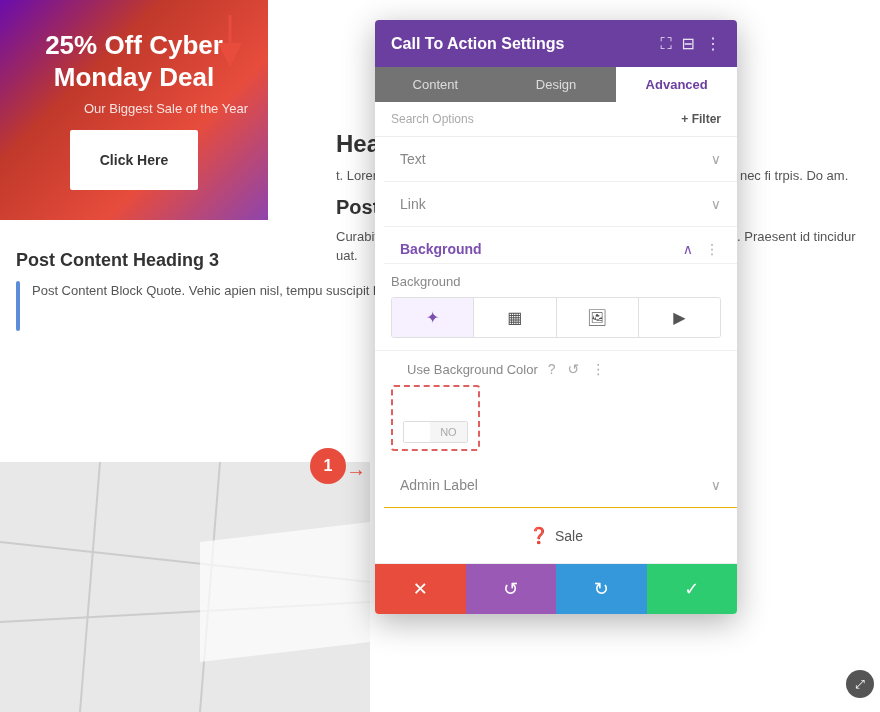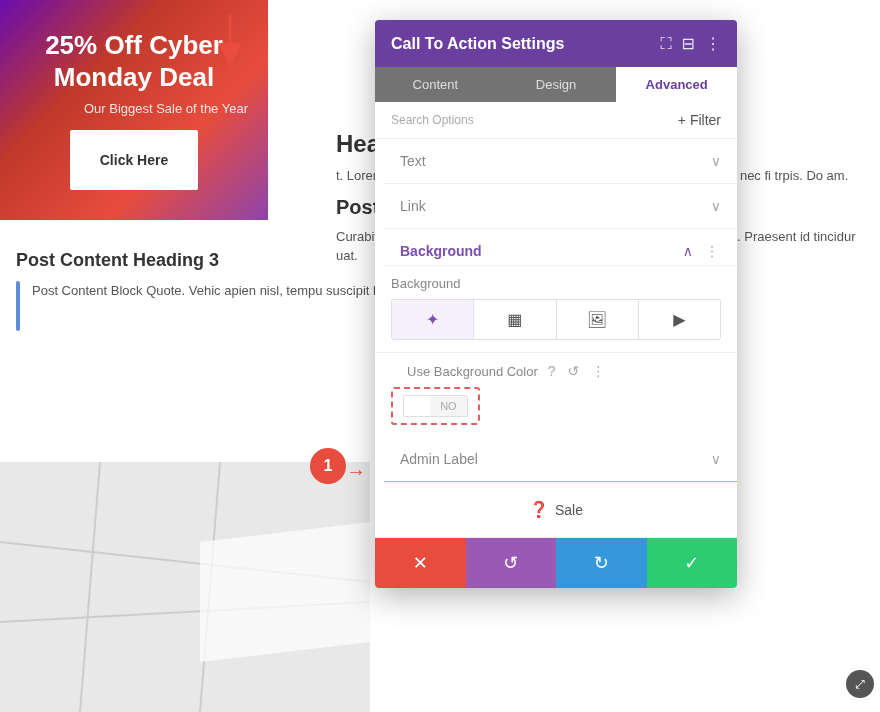--- a/index.html
+++ b/index.html
@@ -242,24 +242,25 @@
     .search-placeholder {
       color: #aaa;
       font-size: 12px;
     }
 
     .filter-btn {
       display: flex;
       align-items: center;
       gap: 4px;
       color: #555;
-      font-size: 14px;
+      font-size: 12px;
       cursor: pointer;
       background: none;
       border: none;
+      font-weight: bold;
     }
 
     
     .section-row {
       display: flex;
       align-items: center;
       justify-content: space-between;
       padding: 14px 16px;
       border-bottom: 1px solid #f0f0f0;
       cursor: pointer;
@@ -357,20 +358,21 @@
       display: inline-flex;
       align-items: center;
       gap: 0;
     }
 
     .toggle-switch {
       display: flex;
       border: 1px solid #ddd;
       border-radius: 2px;
       overflow: hidden;
+      margin-top: 28px;
     }
 
     .toggle-option {
       padding: 4px 10px;
       font-size: 11px;
       background: #f5f5f5;
       color: #aaa;
     }
 
     .toggle-option.selected {

